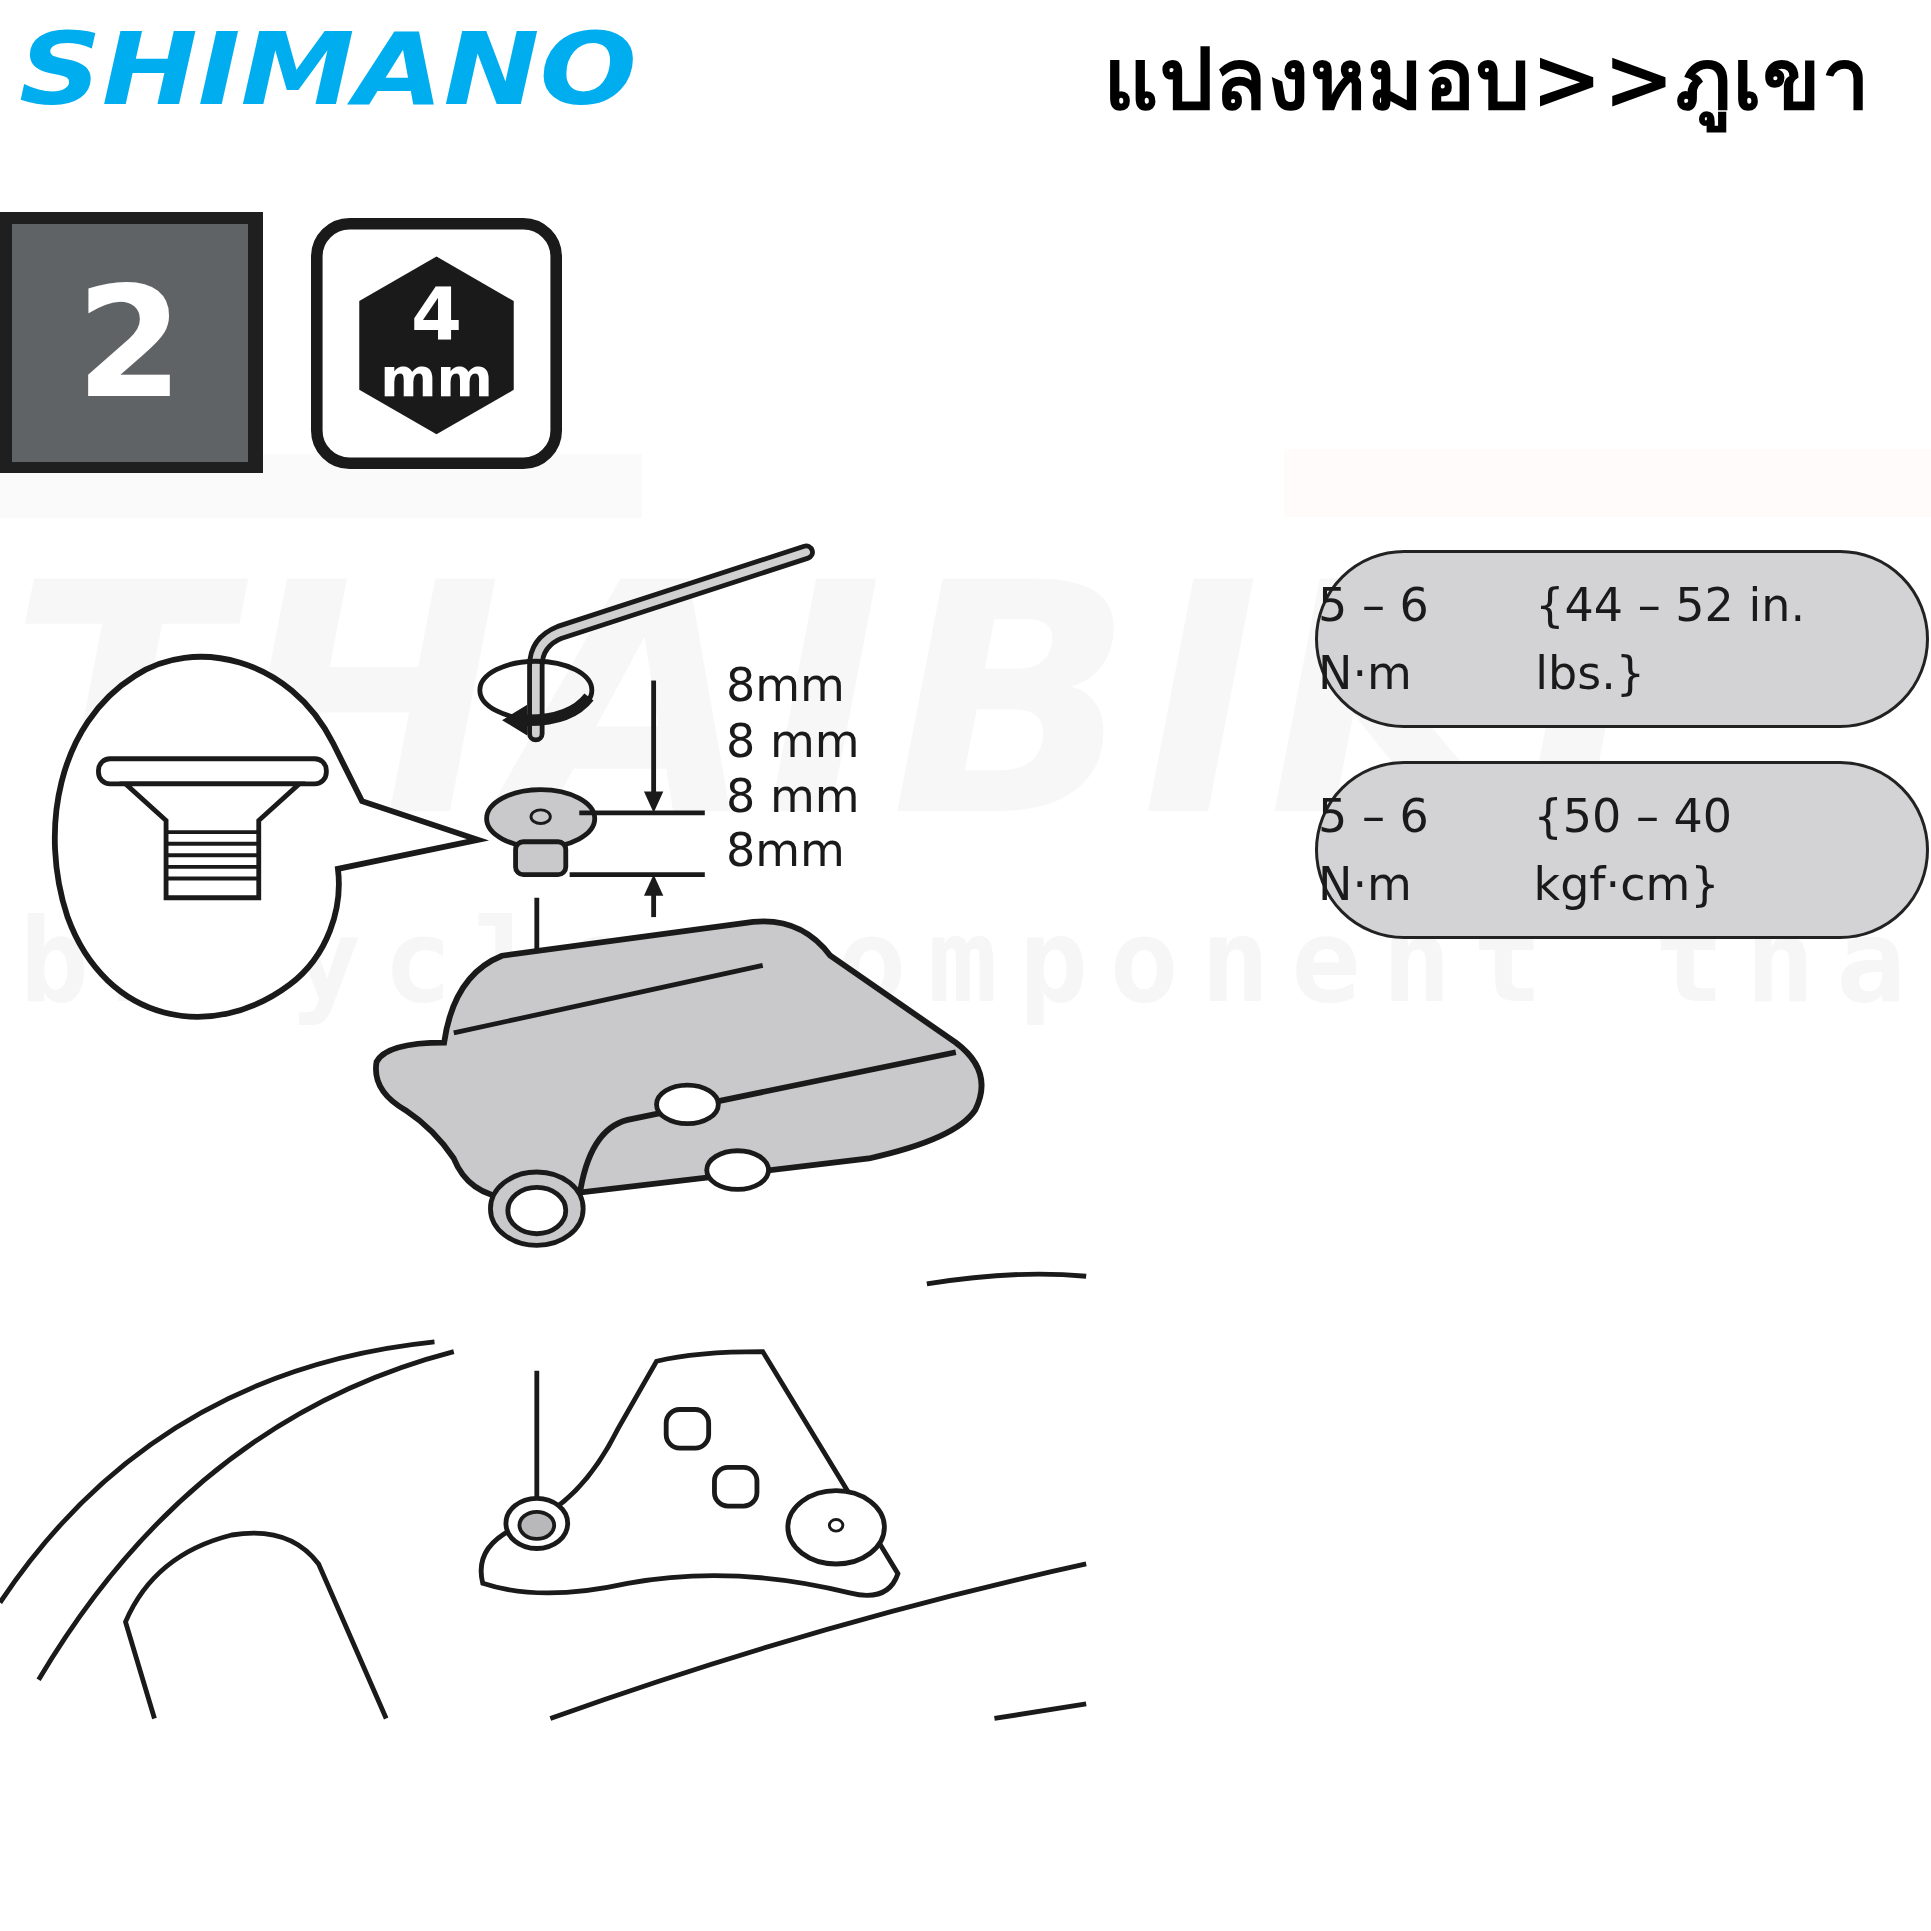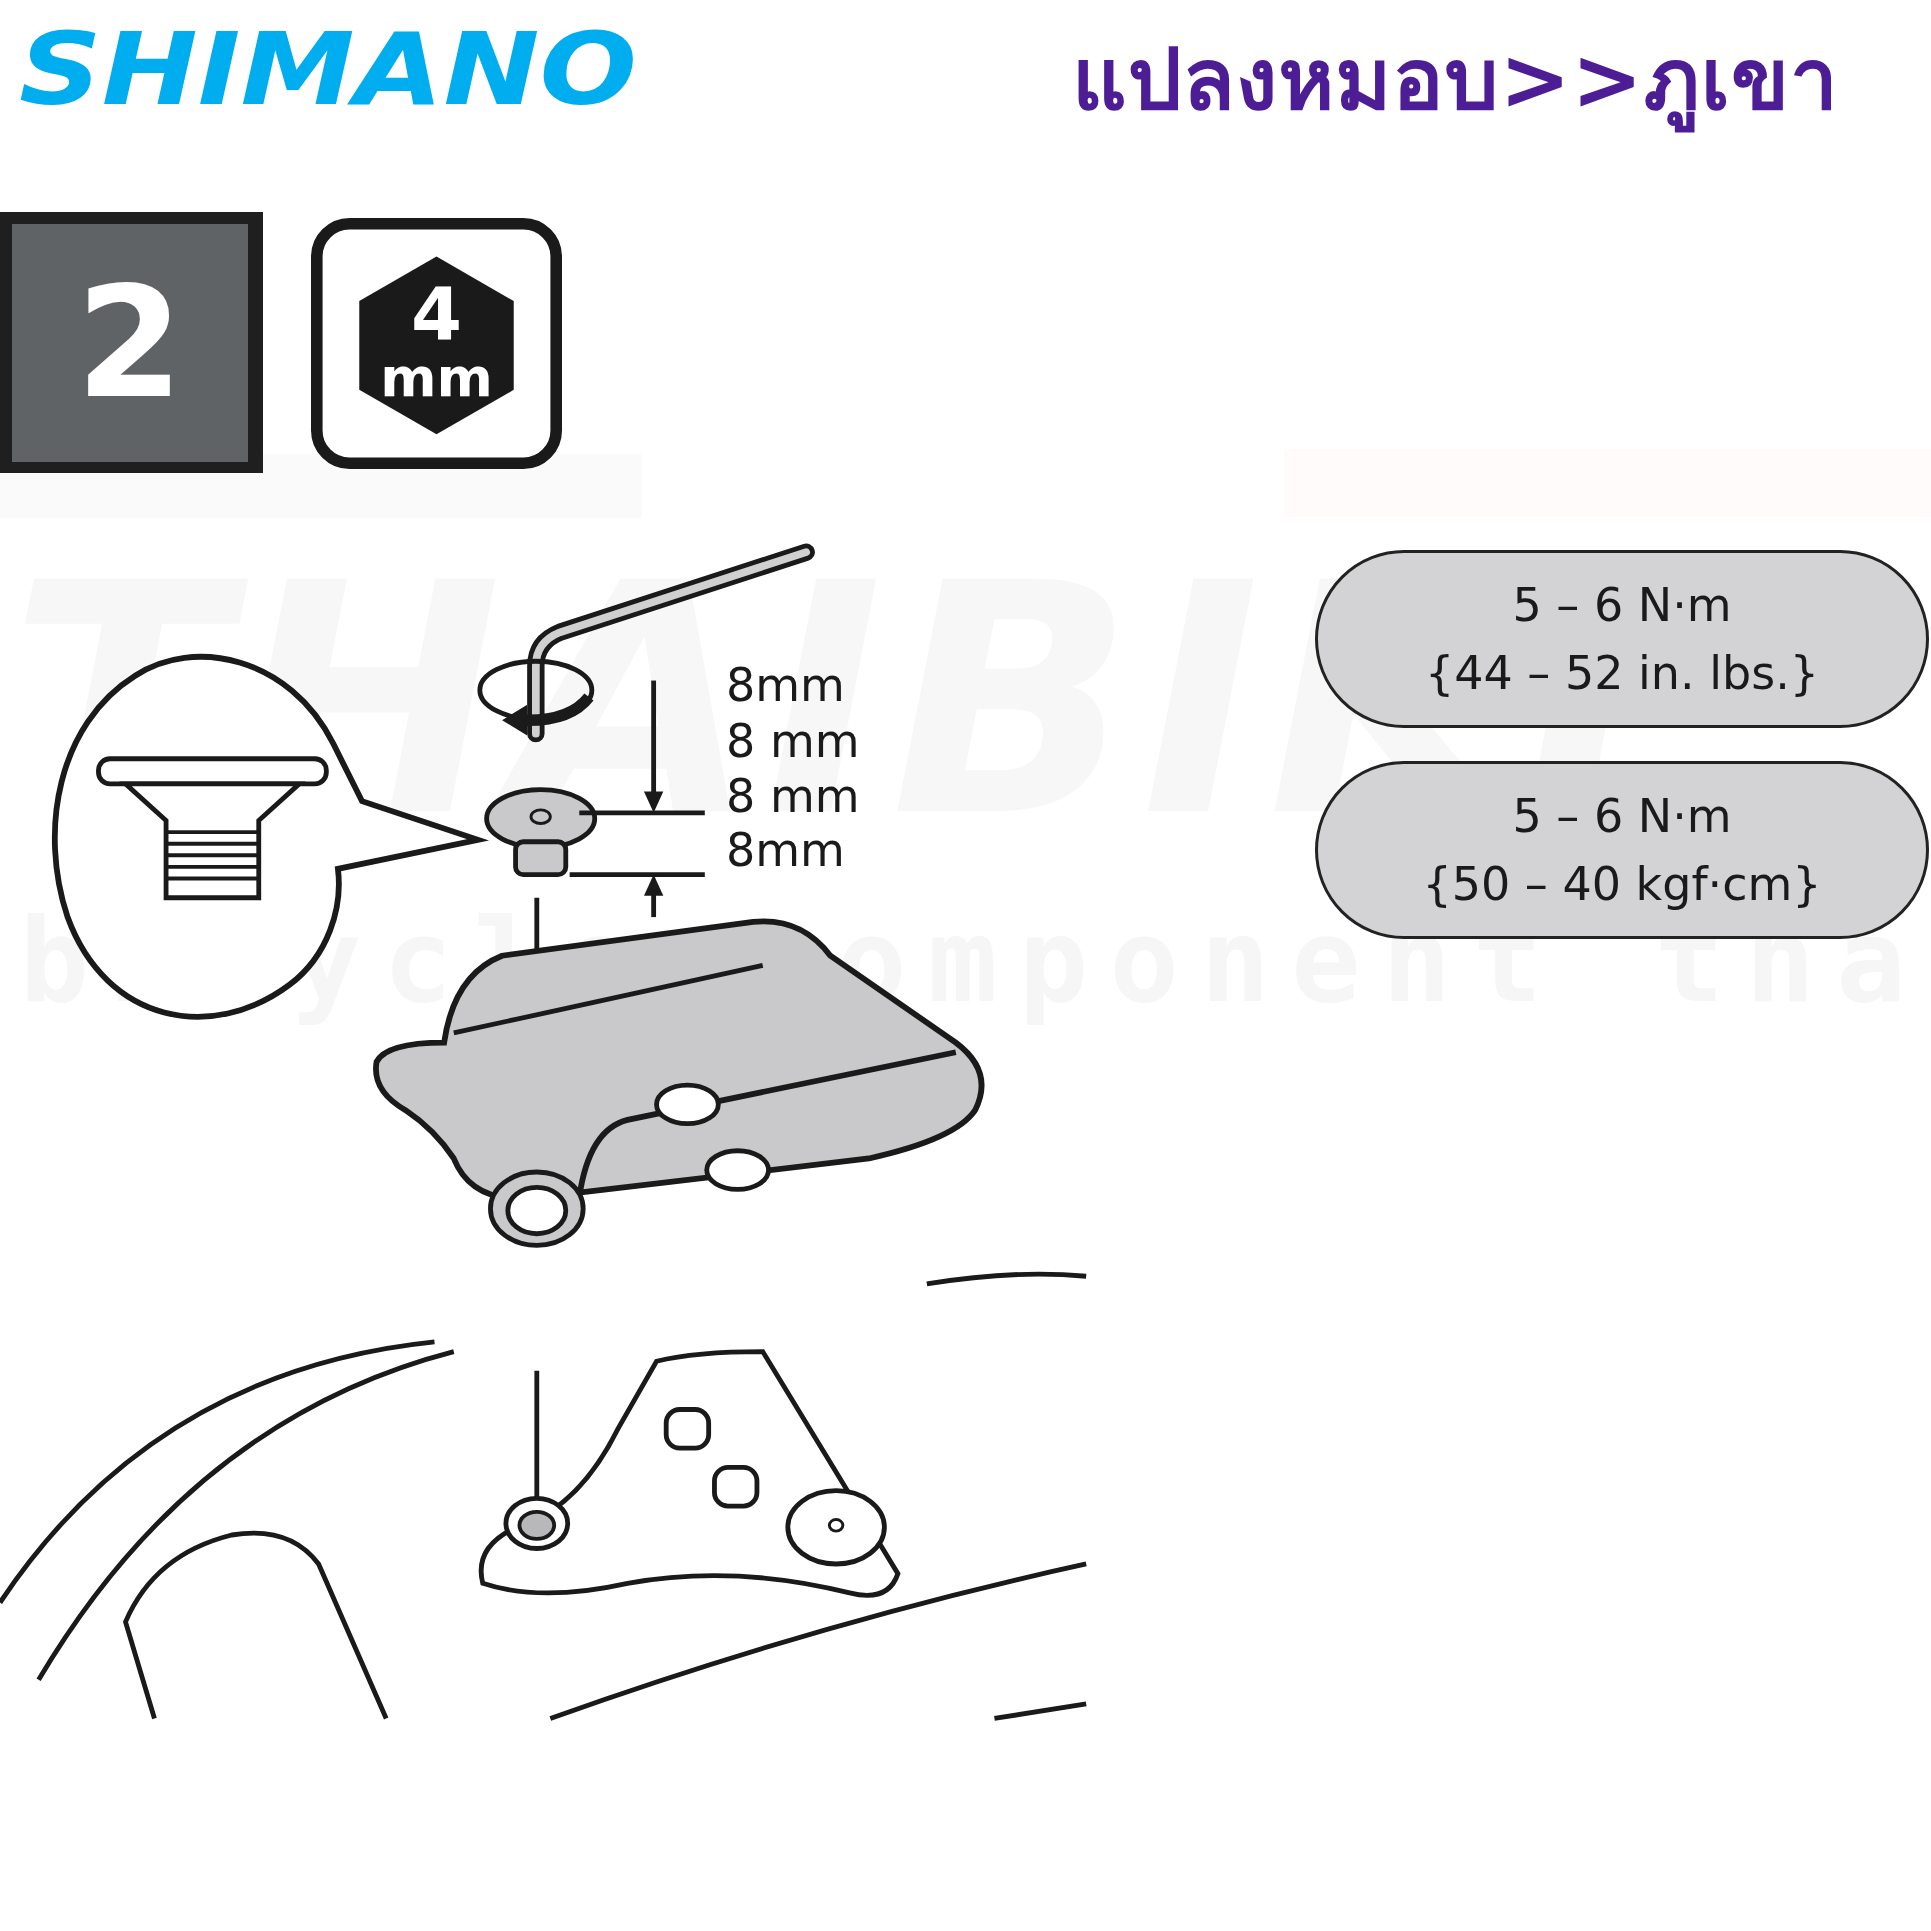--- a/index.html
+++ b/index.html
@@ -1,40 +1,40 @@
 <!DOCTYPE html>
 <html><head>
 <meta charset="utf-8">
 <style>
   html, body { margin: 0; padding: 0; background: #ffffff; }
   body { width: 1931px; height: 1931px; position: relative; overflow: hidden; font-family: "Liberation Sans", sans-serif; }
   .abs { position: absolute; }
 
   
   .brand-logo { left: 19px; top: 25px; width: 618px; height: 87px; font-style: italic; }
-  .thai-title { left: 1072px; top: 27px; width: 830px; height: 106px; color: #4c1d95; font-family: "DejaVu Sans", sans-serif; font-weight: bold; font-size: 85px; line-height: 106px; text-align: left; letter-spacing: 1px; }
+  .thai-title { left: 1072px; top: 27px; width: 830px; height: 106px; color: #000000; font-family: "DejaVu Sans", sans-serif; font-weight: bold; font-size: 85px; line-height: 106px; text-align: center; letter-spacing: 1px; }
 
   
   .step-badge { left: 0; top: 212px; width: 263px; height: 261px; background: #1f1f1f; }
   .step-inner { position: absolute; left: 11.6px; top: 11.6px; width: 236px; height: 238px; background: #606366; display: flex; align-items: center; justify-content: center; }
   .step-number { color: #ffffff; font-family: "DejaVu Sans", sans-serif; font-weight: bold; font-size: 154px; line-height: 1; }
 
   
   .tool-icon { left: 311px; top: 218px; width: 251px; height: 251px; }
 
   
   .band { left: 0; top: 454px; width: 642px; height: 64px; background: #fafafa; }
   .band2 { left: 1284px; top: 449px; width: 647px; height: 68px; background: #fffbfa; }
 
   
   .wm-big { left: 9.7px; top: 541px; width: 1921px; font-family: "DejaVu Sans", sans-serif; font-weight: bold; font-style: italic; font-size: 319px; line-height: 319px; color: #f7f7f7; letter-spacing: 7.7px; white-space: nowrap; }
   .wm-small { left: 19.3px; top: 903px; width: 1912px; font-family: "DejaVu Sans Mono", monospace; font-weight: bold; font-size: 116px; line-height: 116px; color: #f6f6f6; letter-spacing: 21px; white-space: nowrap; }
 
   
-  .torque { left: 1315px; width: 614px; height: 178px; background: #d3d3d5; border: 3.9px solid #222; border-radius: 89px; box-sizing: border-box; display: flex; flex-direction: column; align-items: center; justify-content: center; color: #1a1a1a; font-family: "DejaVu Sans", sans-serif; font-size: 46px; line-height: 68px; }
+  .torque { left: 1315px; width: 614px; height: 178px; background: #d3d3d5; border: 3.9px solid #222; border-radius: 89px; box-sizing: border-box; display: flex; flex-direction: row; align-items: center; justify-content: center; color: #1a1a1a; font-family: "DejaVu Sans", sans-serif; font-size: 46px; line-height: 68px; }
   .torque-1 { top: 550px; }
   .torque-2 { top: 761px; }
 
   
   .dim-label { left: 726px; font-family: "DejaVu Sans", sans-serif; font-size: 46px; line-height: 54px; color: #1a1a1a; }
 
   .diagram { left: 0; top: 521px; width: 1091px; height: 1217px; }
 </style>
 </head>
 <body>

